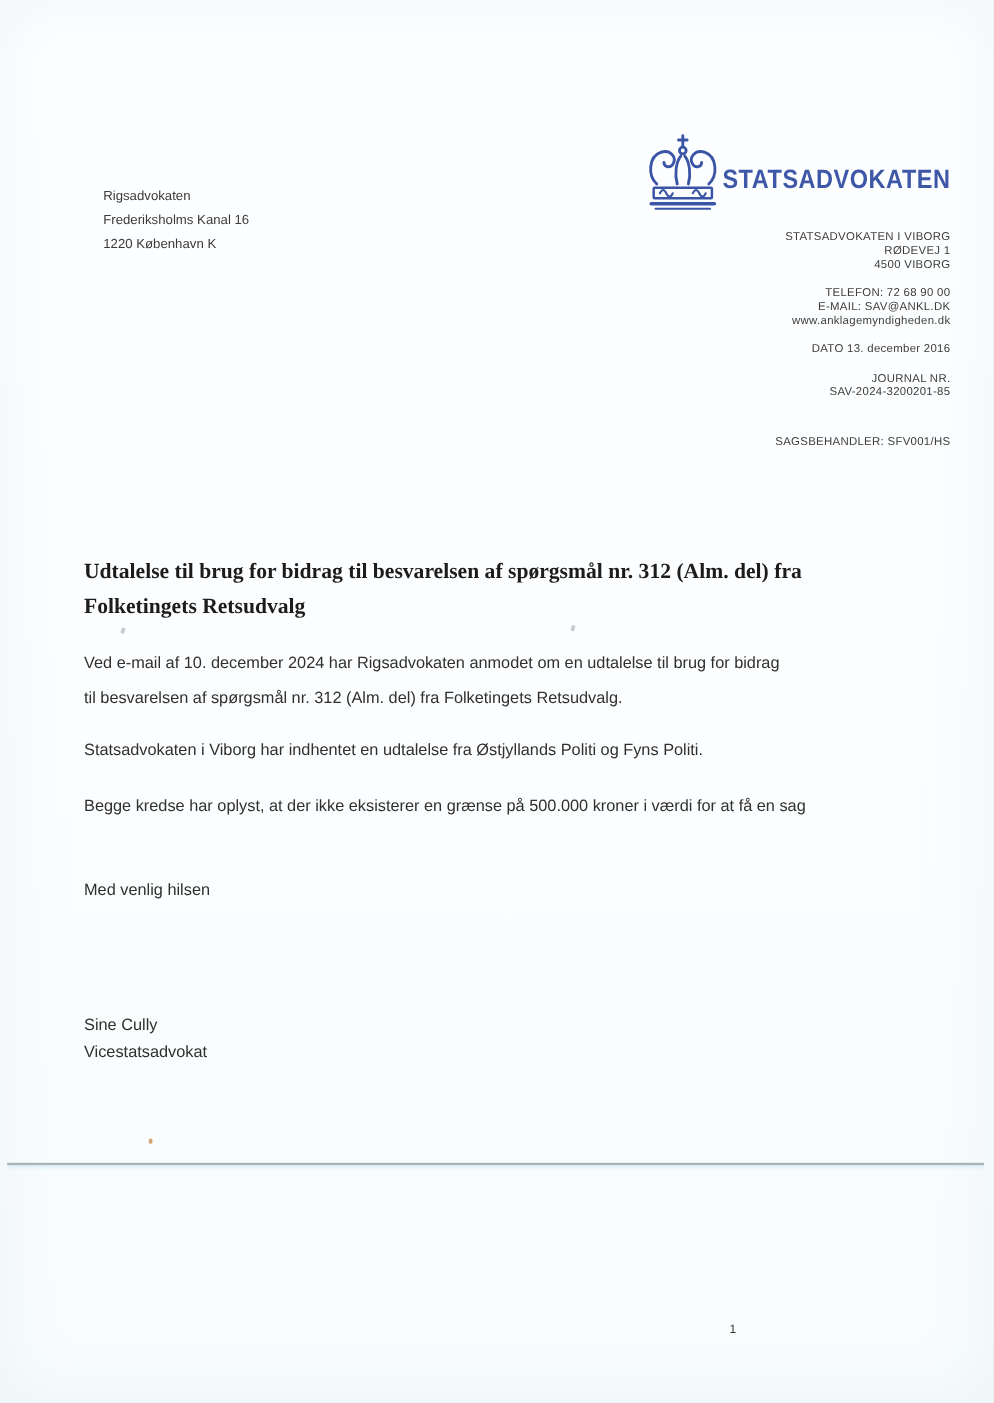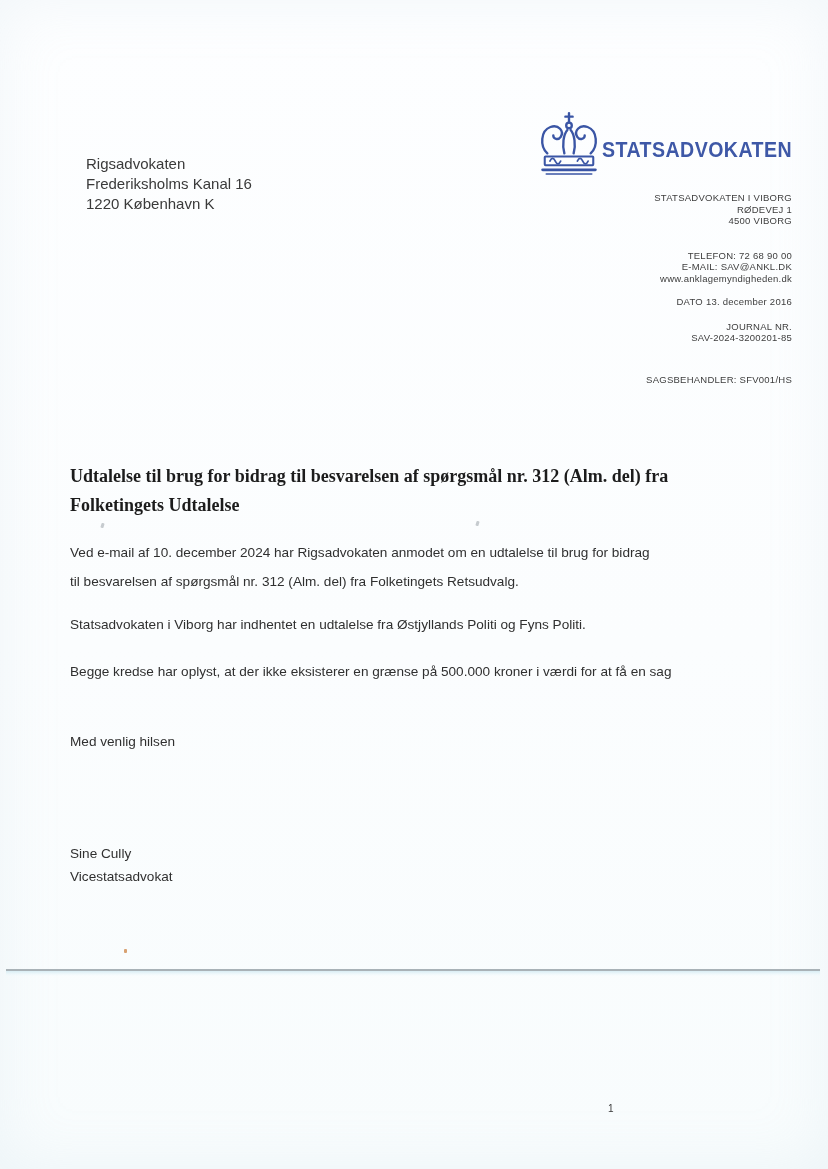--- a/index.html
+++ b/index.html
@@ -16,21 +16,21 @@
     box-shadow: inset 0 0 60px rgba(190, 210, 222, 0.18);
     overflow: hidden;
     color: #2f2f2f;
   }
 
   
   .recipient {
     position: absolute;
     left: 86px;
     top: 154px;
-    font-size: 15px;
+    font-size: 11px;
     line-height: 20px;
     color: #3a3a3a;
   }
 
   
   .crown {
     position: absolute;
     left: 538px;
     top: 111px;
   }
@@ -52,21 +52,21 @@
   .sender {
     position: absolute;
     top: 192px;
     right: 36px;
     text-align: right;
     font-size: 9.5px;
     line-height: 11.5px;
     letter-spacing: 0.25px;
     color: #3d3d3d;
   }
-  .sender .grp-office    { margin-bottom: 23px; }
+  .sender .grp-office    { margin-bottom: 12px; }
   .sender .grp-contact   { margin-bottom: 12px; }
   .sender .grp-date      { margin-bottom: 13px; }
   .sender .grp-journal   { margin-bottom: 30px; }
 
   
   .title {
     position: absolute;
     left: 70px;
     top: 462px;
     font-family: "Liberation Serif", "DejaVu Serif", serif;
@@ -195,21 +195,21 @@
     <div class="grp-date">DATO 13. december 2016</div>
     <div class="grp-journal">
       <div>JOURNAL NR.</div>
       <div>SAV-2024-3200201-85</div>
     </div>
     <div>SAGSBEHANDLER: SFV001/HS</div>
   </div>
 
   <div class="title">
     <div>Udtalelse til brug for bidrag til besvarelsen af spørgsmål nr. 312 (Alm. del) fra</div>
-    <div>Folketingets Udtalelse</div>
+    <div>Folketingets Retsudvalg</div>
   </div>
 
   <div class="par par-1">
     <div>Ved e-mail af 10. december 2024 har Rigsadvokaten anmodet om en udtalelse til brug for bidrag</div>
     <div>til besvarelsen af spørgsmål nr. 312 (Alm. del) fra Folketingets Retsudvalg.</div>
   </div>
   <div class="par par-2">
     <div>Statsadvokaten i Viborg har indhentet en udtalelse fra Østjyllands Politi og Fyns Politi.</div>
   </div>
   <div class="par par-3">

